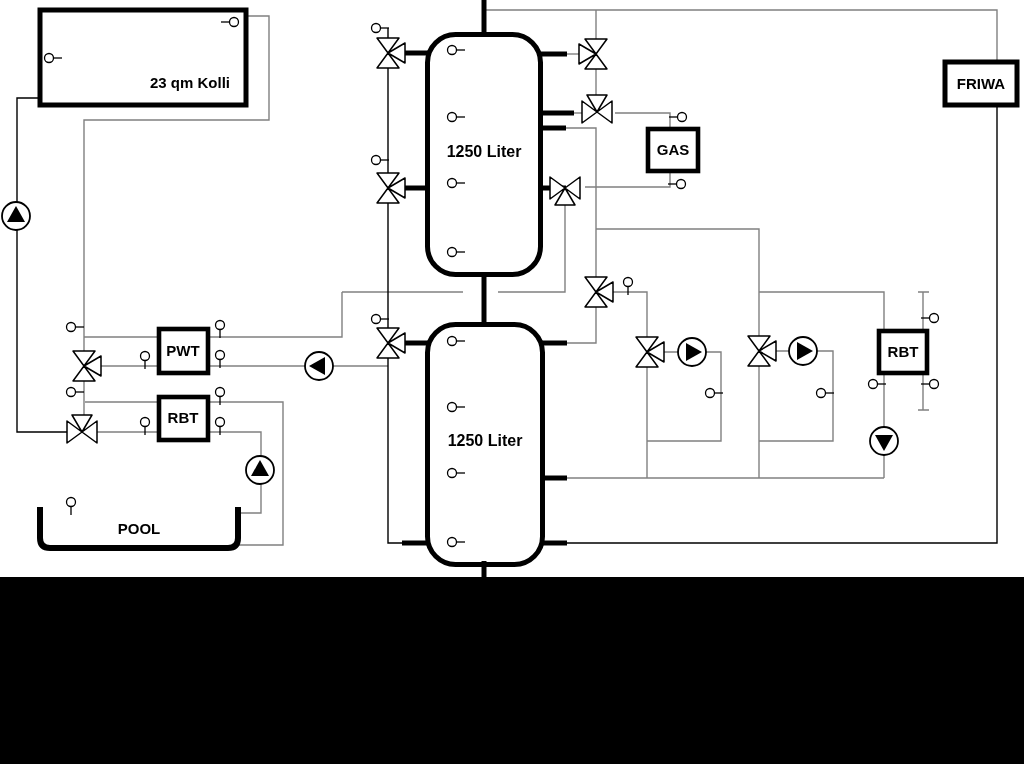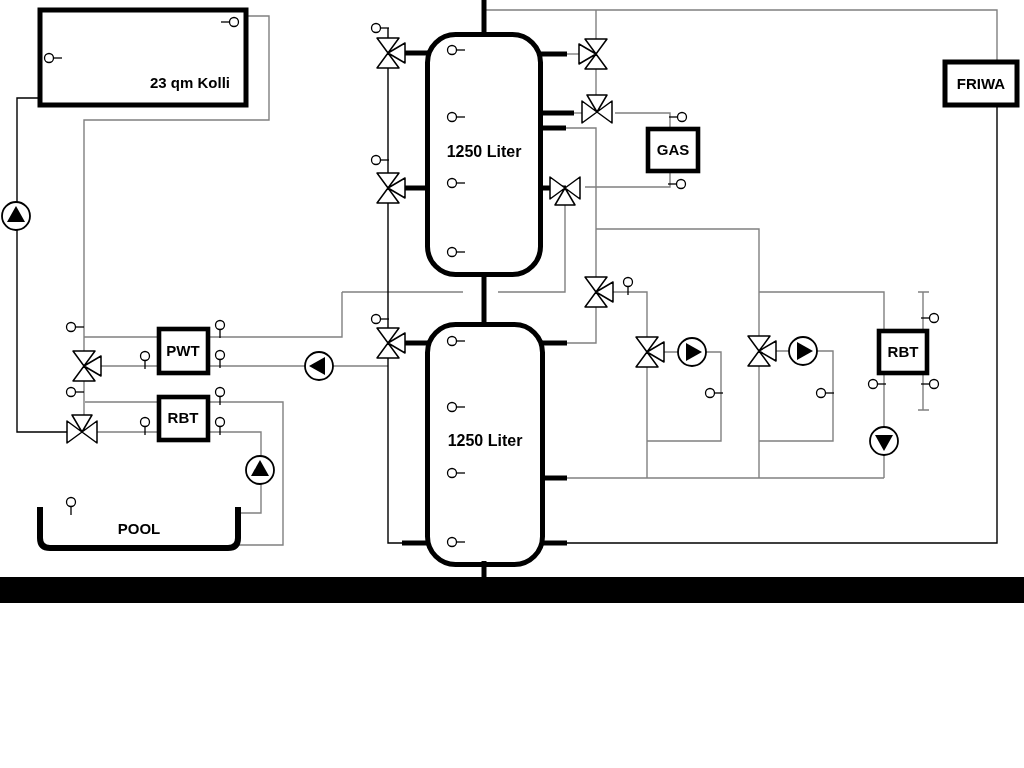--- a/index.html
+++ b/index.html
@@ -1,16 +1,16 @@
 <!DOCTYPE html>
 <html><head>
 <meta charset="utf-8">
 <style>
   html,body{margin:0;padding:0;background:#fff;}
-  .stage{position:relative;width:1024px;height:603px;background:#ffffff;overflow:hidden;
+  .stage{position:relative;width:1024px;height:764px;background:#ffffff;overflow:hidden;
          font-family:"Liberation Sans", sans-serif;}
   svg{display:block}
   .pipe-g{stroke:#808080;stroke-width:1.4;fill:none}
   .pipe-b{stroke:#000000;stroke-width:1.4;fill:none}
   .pipe-t{stroke:#000000;stroke-width:5;fill:none}
   .comp{fill:#ffffff;stroke:#000000;stroke-width:4.6}
   .comp-thick{fill:#ffffff;stroke:#000000;stroke-width:5}
   .valve{fill:#ffffff;stroke:#000000;stroke-width:1.5;stroke-linejoin:round}
   .pump-c{fill:#ffffff;stroke:#000000;stroke-width:1.8}
   .pump-tri{fill:#000000;stroke:none}

